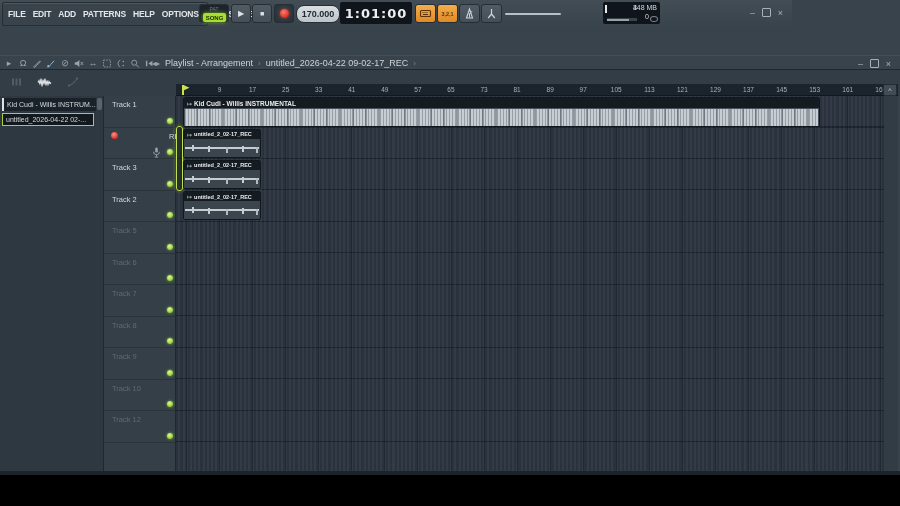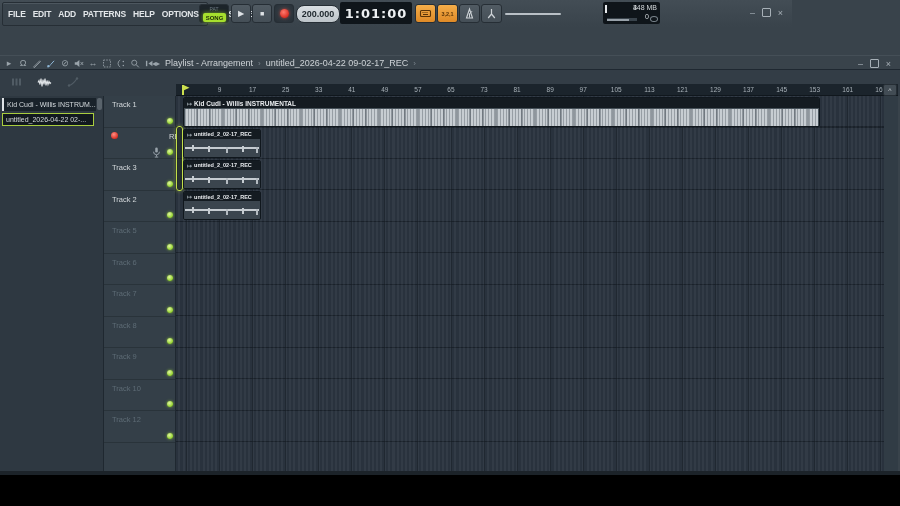--- a/index.html
+++ b/index.html
@@ -199,21 +199,21 @@
       </div>
       <div class="tbtn" id="btn-play">
           <span>▶</span>
         </div>
       <div class="tbtn" id="btn-stop">
           <span>■</span>
         </div>
       <div class="tbtn" id="btn-rec">
           <span id="rec-dot"></span>
         </div>
-      <div class="abs" id="bpm">200.000</div>
+      <div class="abs" id="bpm">170.000</div>
       <div class="abs" id="time-panel">1:01:00</div>
 
       <div class="tbtn orange" id="btn-blend">
         <svg width="13" height="13" viewBox="0 0 13 13">
           <rect x="1.5" y="3.5" width="10" height="6" rx="1" fill="none" stroke="#5a3408" stroke-width="1.1"></rect>
           <path d="M3.5 5.5h1M5.5 5.5h1M7.5 5.5h1M4 7.5h5" stroke="#5a3408" stroke-width="1"></path>
         </svg>
       </div>
       <div class="tbtn orange" id="btn-count">
         <span>3,2,1</span>

